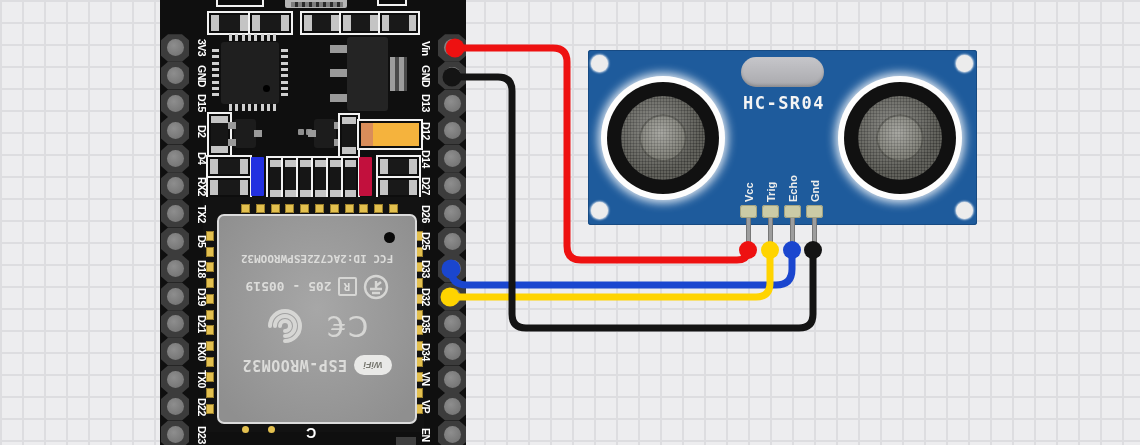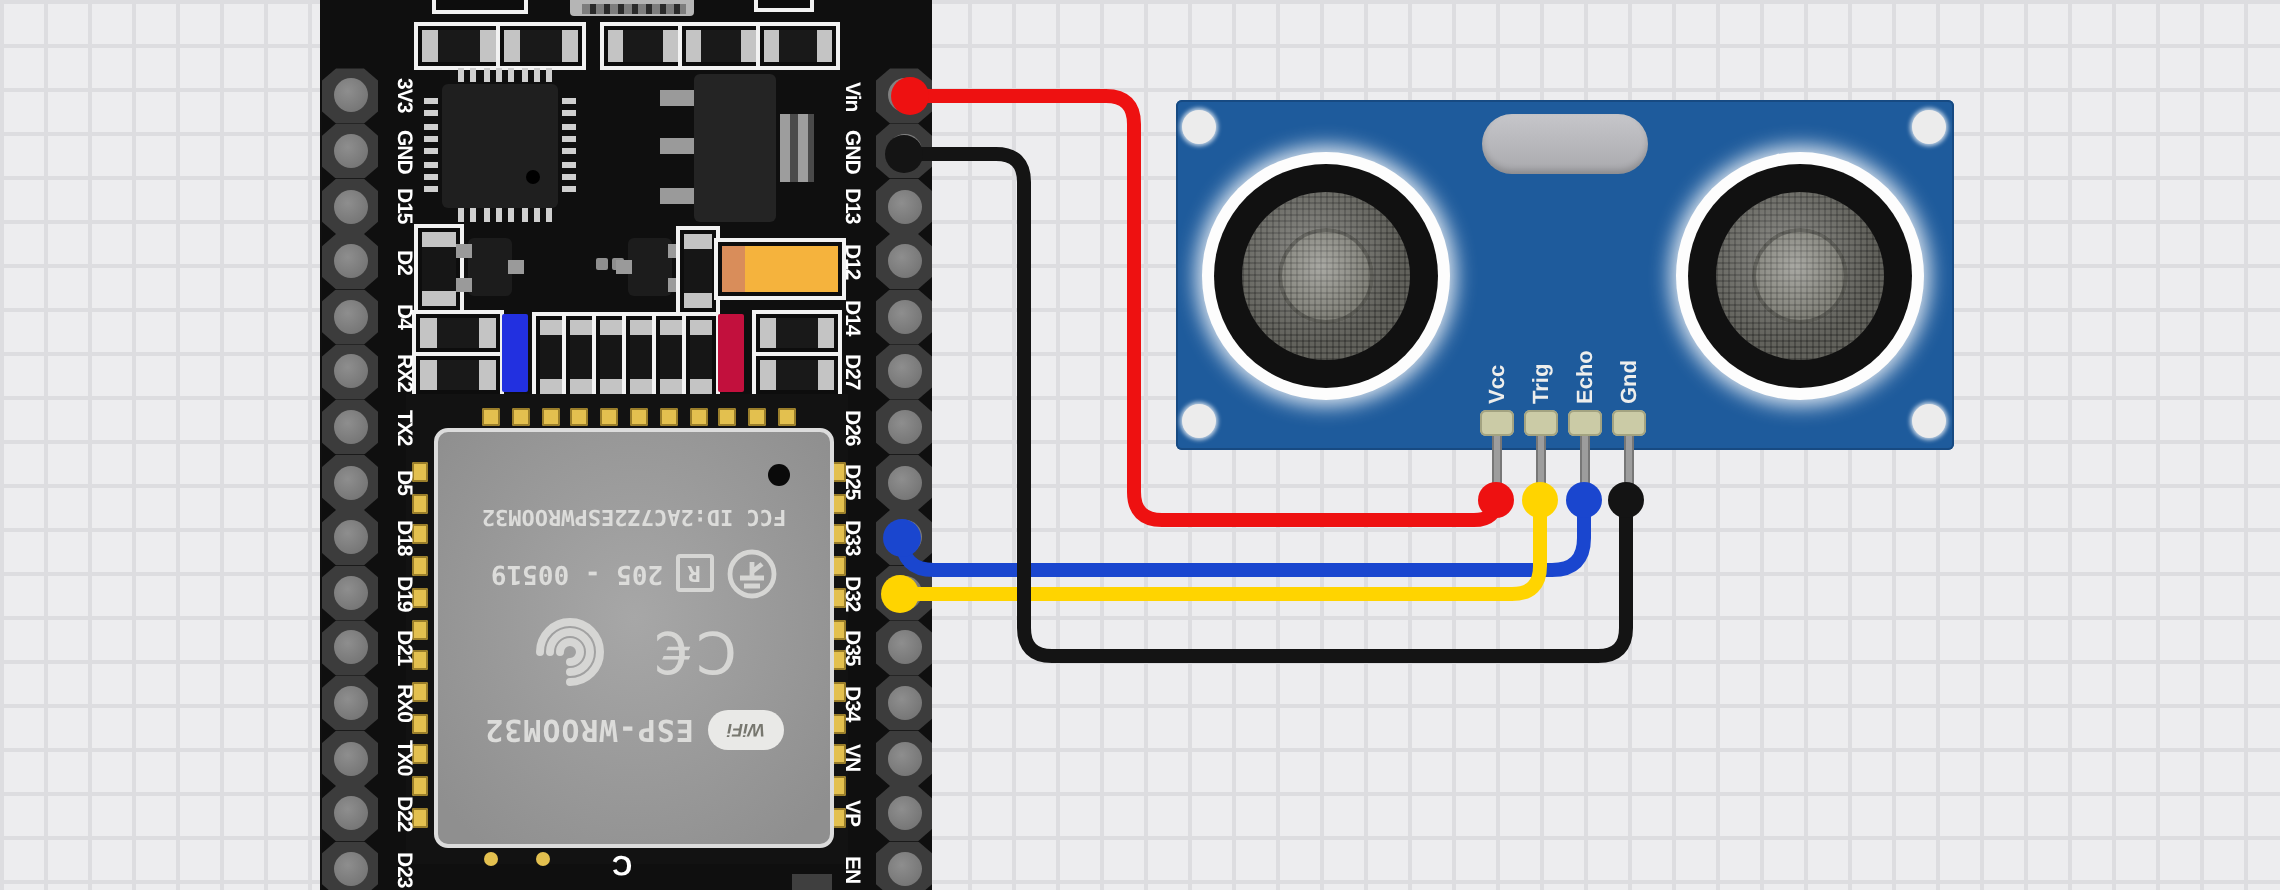--- a/index.html
+++ b/index.html
@@ -328,20 +328,21 @@
       <div class="pin-label" style="left: 414px; top: 420.6px;">EN</div>
     </div>
 
   <div id="hcsr04" style="position:absolute;inset:0;">
     <div class="sensor-body"></div>
     <div class="hole" style="left:591px;top:55px;"></div>
     <div class="hole" style="left:956px;top:55px;"></div>
     <div class="hole" style="left:591px;top:202px;"></div>
     <div class="hole" style="left:956px;top:202px;"></div>
     <div class="crystal"></div>
+    <div class="sensor-title">HC-SR04</div>
     <div class="transducer" style="left:607px;top:82px;">
       <div class="t-ring"></div>
         <div class="t-mesh"></div>
         <div class="t-core"></div>
     </div>
     <div class="transducer" style="left:844px;top:82px;">
       <div class="t-ring"></div>
         <div class="t-mesh"></div>
         <div class="t-core"></div>
     </div>

